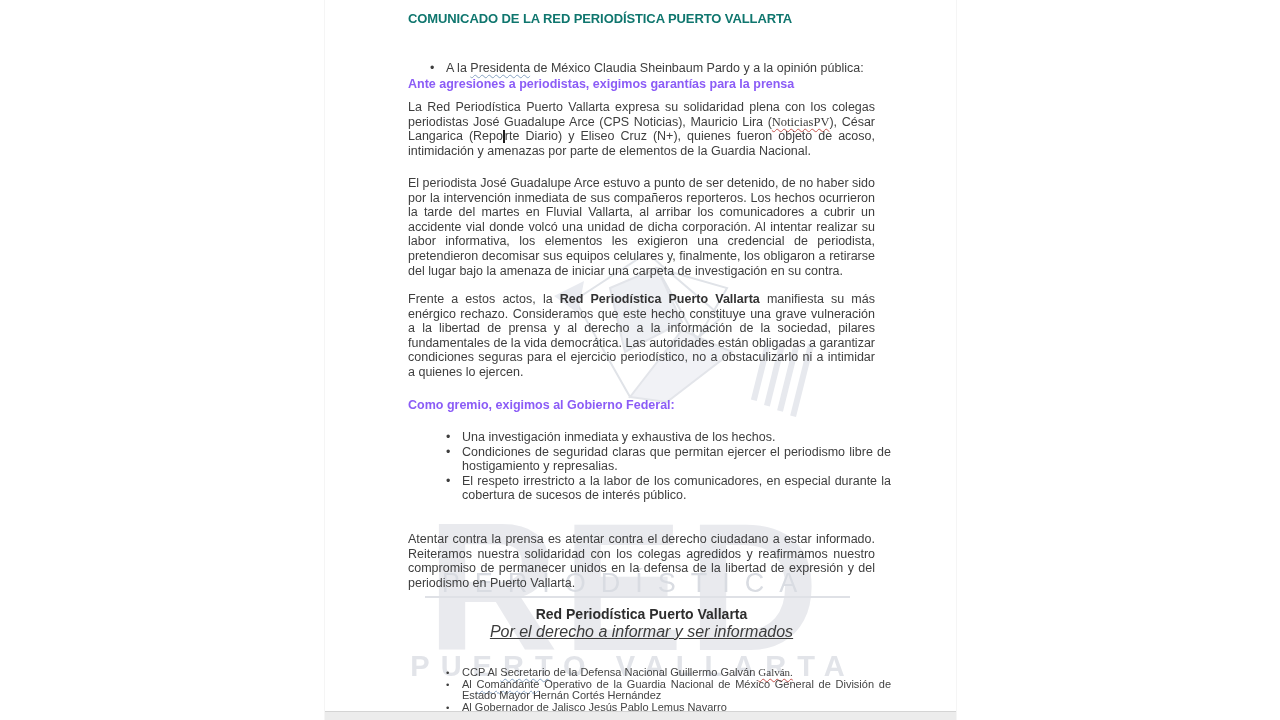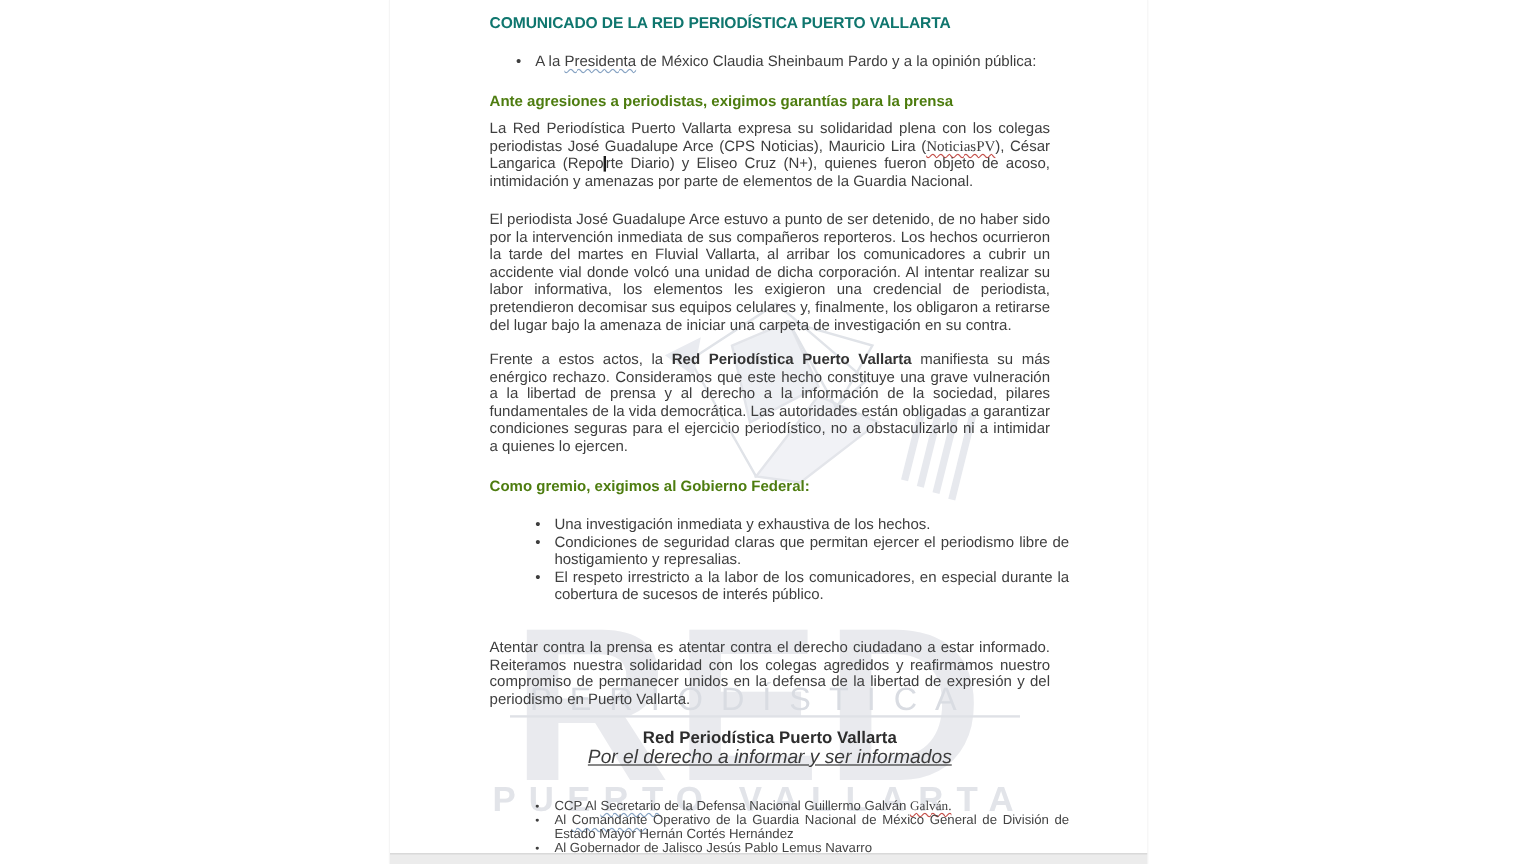--- a/index.html
+++ b/index.html
@@ -6,27 +6,27 @@
   .canvas{position:relative;width:1280px;height:720px;overflow:hidden;
           font-family:"Liberation Sans", sans-serif;background:#ffffff;}
   .page{position:absolute;left:325px;top:0;width:631px;height:720px;background:#fff;
         box-shadow:0 0 0 1px rgba(0,0,0,0.04);}
   .watermark{position:absolute;left:0;top:0;width:631px;height:712px;z-index:0;pointer-events:none;}
   .wm-text{font-family:"Liberation Sans", sans-serif;}
   .content{position:absolute;left:83px;top:0;width:467px;z-index:1;color:#3e3e3e;
            font-size:12.5px;line-height:14.6px;}
   .block{position:absolute;left:0;width:467px;}
   .doc-title{font-weight:bold;font-size:13px;color:#0f766e;letter-spacing:-0.1px;}
-  .h-bold{font-weight:bold;color:#4d7c0f;}
+  .h-bold{font-weight:bold;color:#8b5cf6;}
   .para{text-align:justify;}
   ul.blist{list-style:none;margin:16px;padding:0;}
   ul.blist li{position:relative;padding-left:38px;text-align:justify;}
   .blt{position:absolute;left:22px;top:0;color:#3e3e3e;}
   .blt::before{content:"\2022";}
-  .addr{position:relative;padding-left:38px;}
+  .addr{position:relative;padding-left:38px;margin-top:17px;}
   .sig-name{text-align:center;font-weight:bold;font-size:14px;color:#2d2d2d;}
   .sig-motto{text-align:center;font-style:italic;font-size:16px;color:#3b3b3b;text-decoration:underline;}
   .cclist{font-size:11px;line-height:11px;color:#434343;}
   .cclist li{padding-left:38px;margin-bottom:1px;text-align:left;}
   .cclist .blt{font-size:9.6px;}
   .b{font-weight:bold;color:#333;}
   .sq-blue{text-decoration-line:underline;text-decoration-style:wavy;
            text-decoration-color:#87a3c3;text-decoration-thickness:1px;text-underline-offset:2px;}
   .sq-red{text-decoration-line:underline;text-decoration-style:wavy;
           text-decoration-color:#c5524c;text-decoration-thickness:1px;text-underline-offset:2px;font-family:Liberation Serif, serif;}

